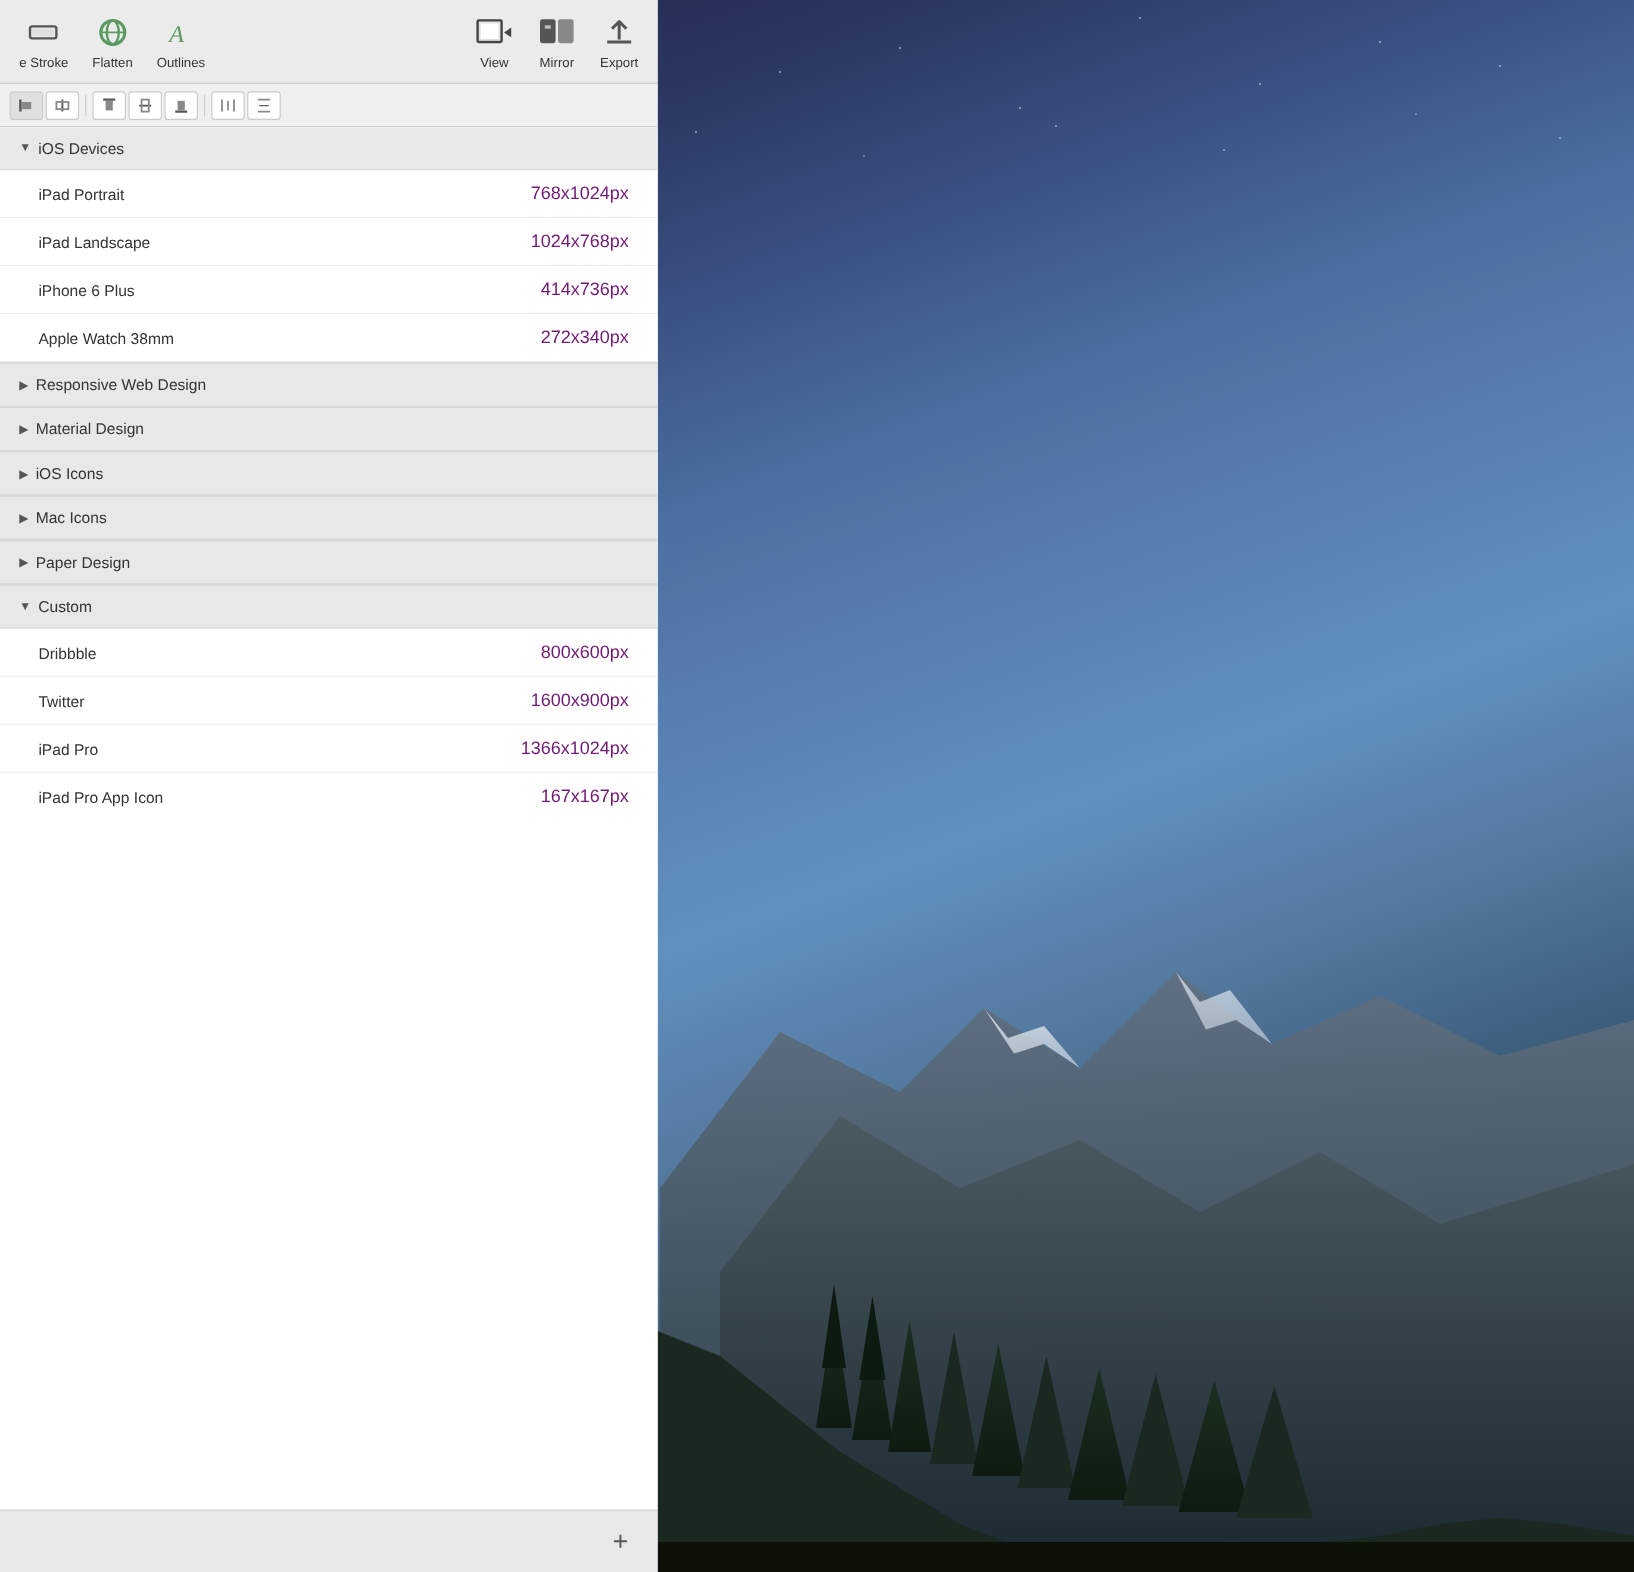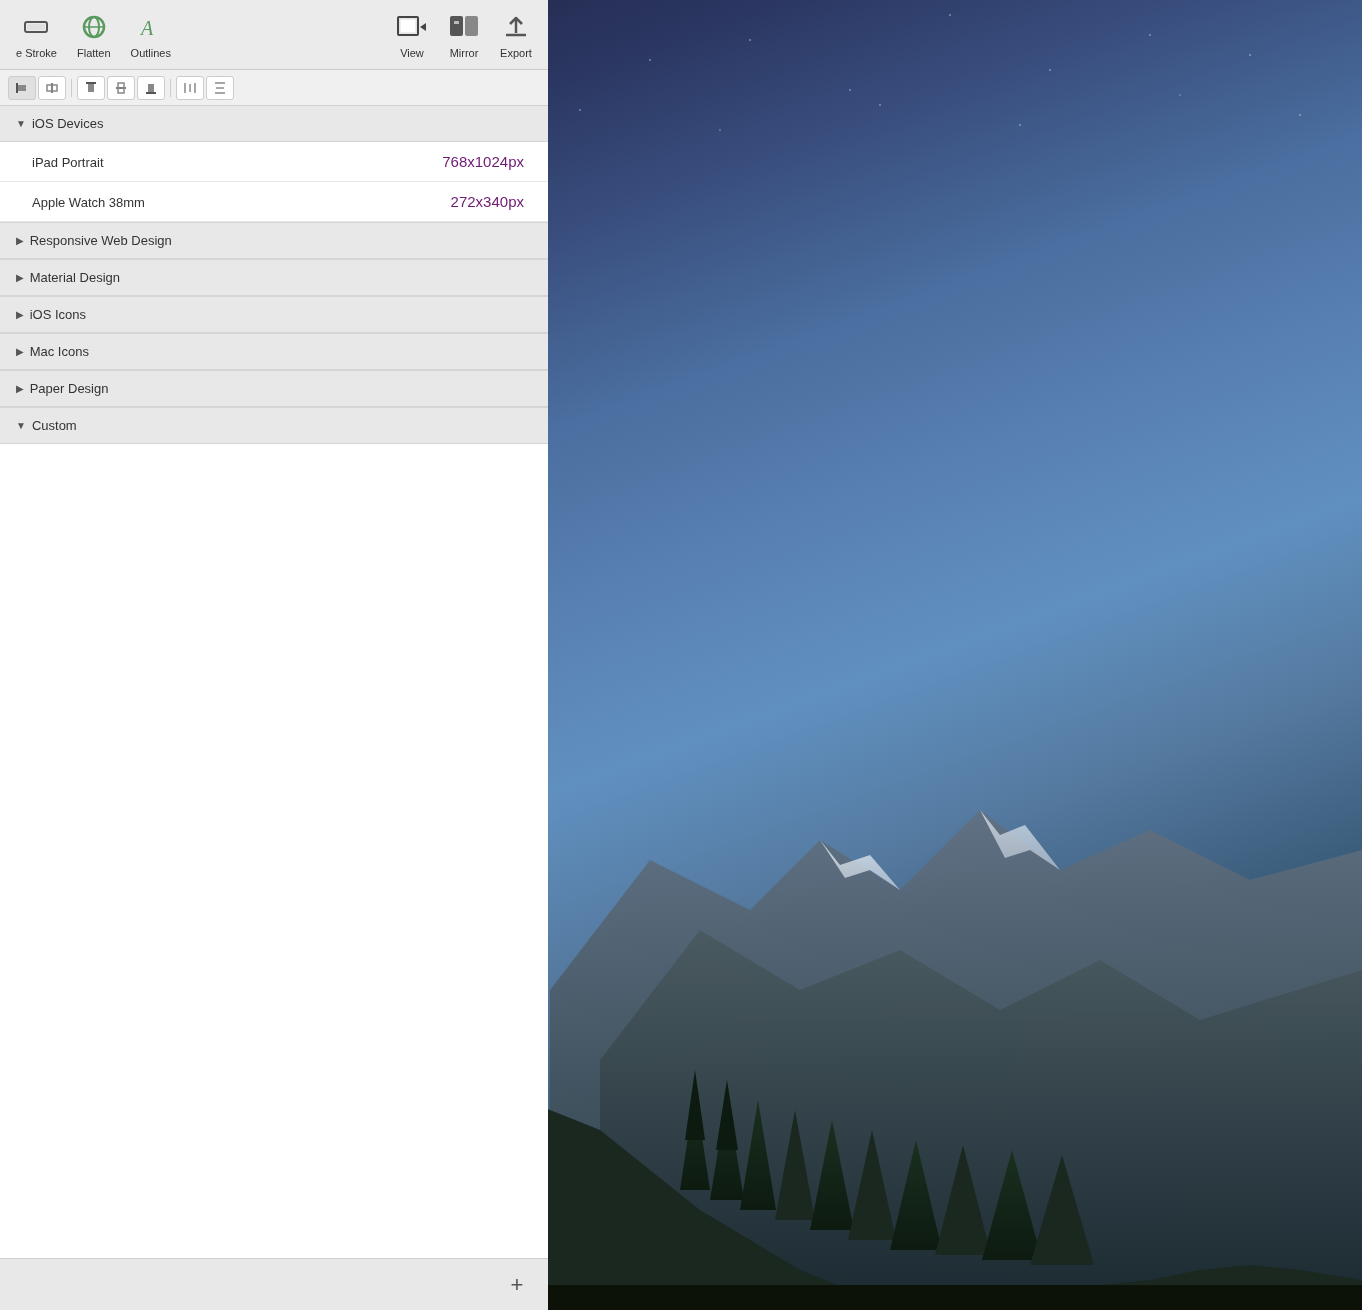--- a/index.html
+++ b/index.html
@@ -411,20 +411,28 @@
       <span class="triangle">▼</span>
       <span>iOS Devices</span>
     </div>
 
     <div id="ios-items">
       <div class="device-row">
         <span class="device-name">iPad Portrait</span>
         <span class="device-size">768x1024px</span>
       </div>
       <div class="device-row">
+        <span class="device-name">iPad Landscape</span>
+        <span class="device-size">1024x768px</span>
+      </div>
+      <div class="device-row">
+        <span class="device-name">iPhone 6 Plus</span>
+        <span class="device-size">414x736px</span>
+      </div>
+      <div class="device-row">
         <span class="device-name">Apple Watch 38mm</span>
         <span class="device-size">272x340px</span>
       </div>
     </div>
 
     <div class="section-header">
       <span class="triangle">▶</span>
       <span>Responsive Web Design</span>
     </div>
 
@@ -446,20 +454,38 @@
     <div class="section-header">
       <span class="triangle">▶</span>
       <span>Paper Design</span>
     </div>
 
     <div class="section-header">
       <span class="triangle">▼</span>
       <span>Custom</span>
     </div>
 
+    <div id="custom-items">
+      <div class="device-row">
+        <span class="device-name">Dribbble</span>
+        <span class="device-size">800x600px</span>
+      </div>
+      <div class="device-row">
+        <span class="device-name">Twitter</span>
+        <span class="device-size">1600x900px</span>
+      </div>
+      <div class="device-row">
+        <span class="device-name">iPad Pro</span>
+        <span class="device-size">1366x1024px</span>
+      </div>
+      <div class="device-row" style="border-bottom:none;">
+        <span class="device-name">iPad Pro App Icon</span>
+        <span class="device-size">167x167px</span>
+      </div>
+    </div>
 
     <div style="height:60px; background:white;"></div>
 
   </div>
 
   <div class="bottom-bar">
     <div class="add-btn">
       <span>+</span>
     </div>
   </div>

